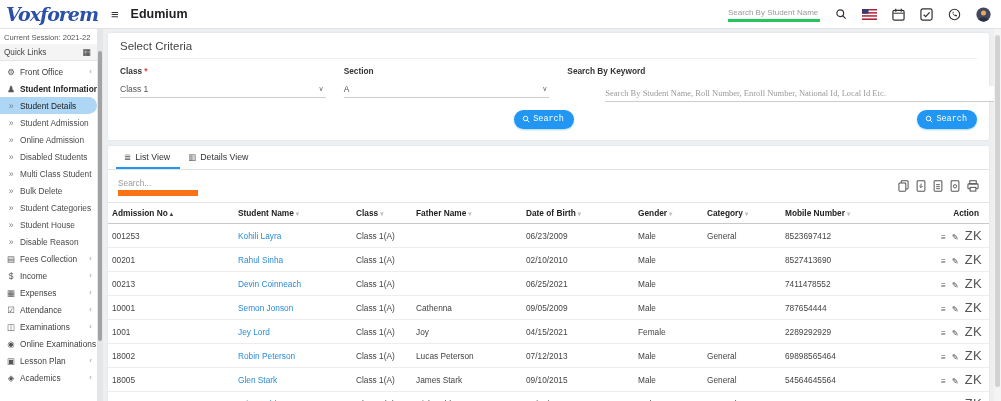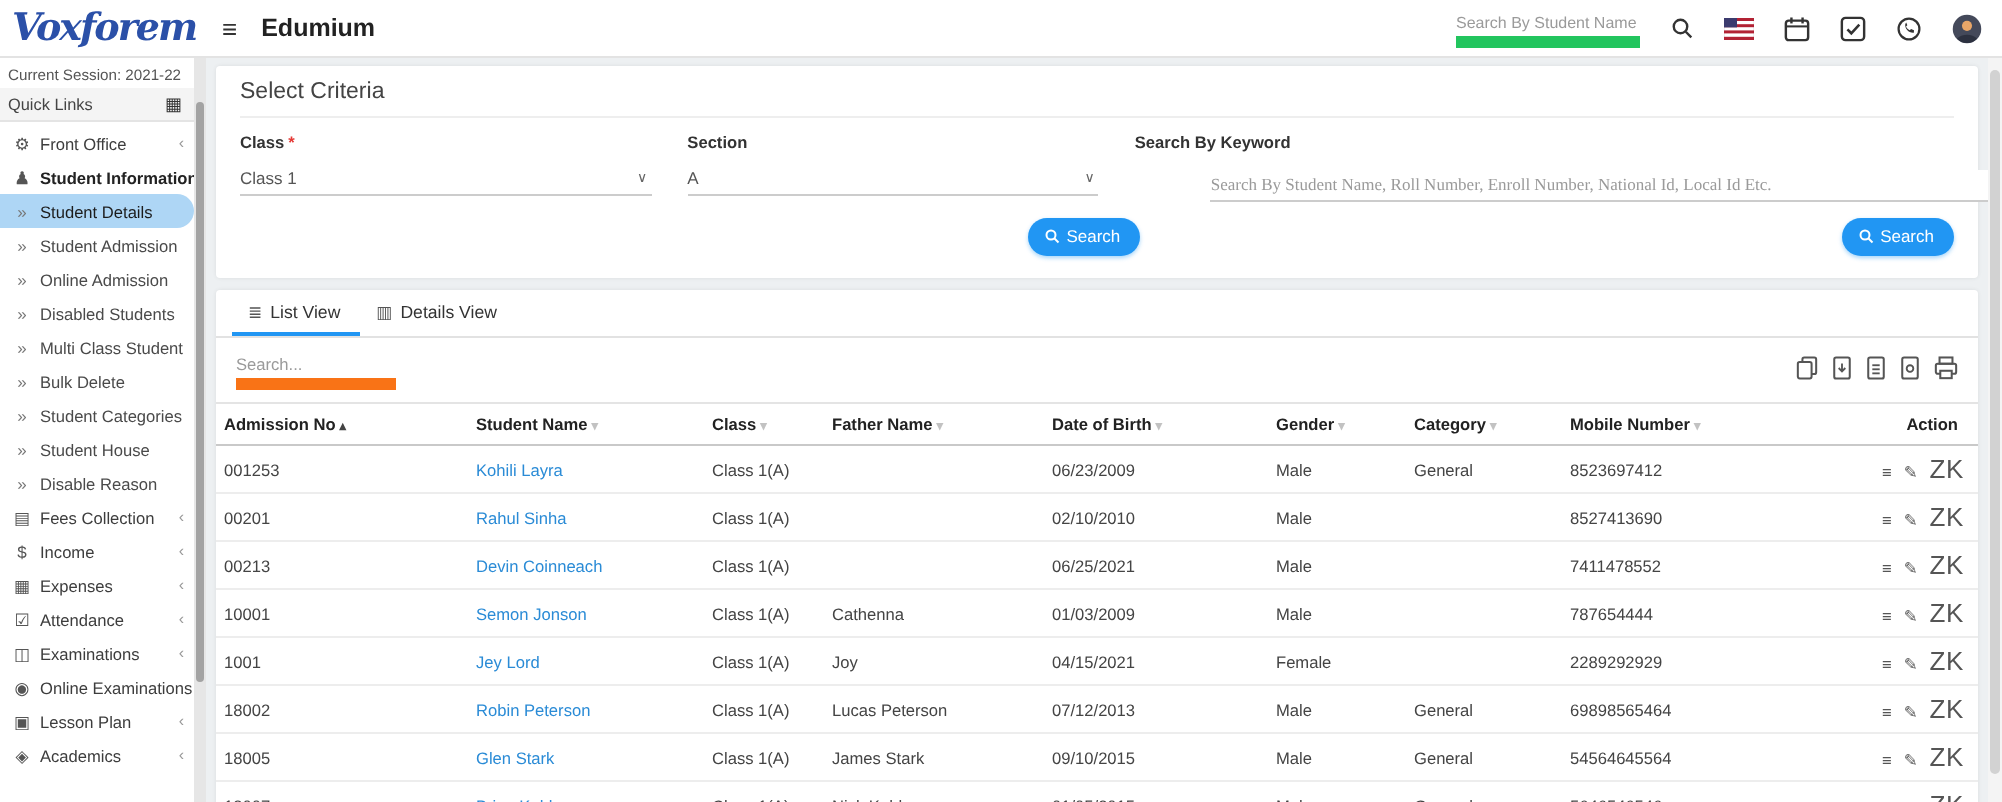--- a/index.html
+++ b/index.html
@@ -9,21 +9,21 @@
 
   
   header { display:flex; align-items:center; height:29px; background:#fff;
     border-bottom:1px solid #e3e3e3; }
   .logo-box { width:103px; height:28px; display:flex; align-items:center; padding-left:6px;text-align:right; }
   .logo { font-family:"DejaVu Serif", serif; font-style:italic; font-weight:bold;
     font-size:19px; color:#2b50a8; letter-spacing:-1px; }
   .hamburger { font-size:13px; color:#333; margin:0 12px 0 8px; cursor:pointer; }
   .app-title { font-size:12.5px; font-weight:bold; color:#222; }
   .topbar-right { margin-left:auto; display:flex; align-items:center; gap:15px; padding-right:10px; }
-  .top-search { border:none; border-bottom:6px solid #22c55e; outline:none; width:92px;
+  .top-search { border:none; border-bottom:3px solid #22c55e; outline:none; width:92px;
     font-size:8px; color:#444; padding:2px 0; font-family:inherit; }
   .tbicon { display:flex; align-items:center; cursor:pointer; }
 
   
   .shell { display:flex; height:372px; }
   aside { position:relative; width:103px; background:#fff; flex:none; height:372px; overflow:hidden; }
   .side-inner { width:97px; }
   .session { font-size:7.6px; color:#555; padding:4px 4px 2px 4px; white-space:nowrap; }
   .quicklinks { display:flex; align-items:center; justify-content:space-between;
     background:#f4f4f4; border-bottom:1px solid #e4e4e4; padding:3px 6px 3px 4px;
@@ -54,21 +54,21 @@
   .req { color:#e53935; margin-left:2px; }
   .select { display:flex; align-items:center; justify-content:space-between;
     border-bottom:1px solid #ccc; padding:2px 2px 3px 0; font-size:8.5px; color:#555; cursor:pointer; }
   .caret { font-size:7px; color:#666; }
   .kw-input { width:100%; border:none; border-bottom:1px solid #ccc; outline:none;
     font-size:8.5px; color:#444; padding:2px 0 3px 0; font-family:Liberation Serif, serif;margin-left:38px; }
   .kw-input::placeholder, .top-search::placeholder, .tbl-search::placeholder { color:#9a9a9a; }
   .btn-row { position:relative; height:22px; margin-top:8px; }
   .btn { position:absolute; display:flex; align-items:center; gap:3px; background:#2196f3;
     color:#fff; border:none; border-radius:11px; font-size:8.5px; padding:4px 10px 5px 8px;
-    cursor:pointer; font-family:Liberation Sans, sans-serif; box-shadow:0 1px 2px rgba(33,150,243,.4); }
+    cursor:pointer; font-family:Liberation Mono, monospace; box-shadow:0 1px 2px rgba(33,150,243,.4); }
   .btn.center { left:46%; }
   .btn.right { right:0; }
 
   .card2 { padding:0 0 4px 0; min-height:266px; }
   .tabs { display:flex; border-bottom:1px solid #e2e2e2; padding-left:8px; }
   .tab { display:flex; align-items:center; gap:4px; padding:6px 10px 5px 8px; font-size:8.8px;
     color:#333; cursor:pointer; border-bottom:2px solid transparent; }
   .tab.active { border-bottom-color:#2196f3; }
   .tab .tic { font-size:8.5px; color:#555; }
   .toolbar { display:flex; justify-content:space-between; align-items:flex-end; padding:6px 10px 2px 10px; }
@@ -395,21 +395,21 @@
                 <td>Male</td>
                 <td></td>
                 <td>7411478552</td>
                 <td class="action"><span class="act">≡</span><span class="act">✎</span><span class="act zk">ZK</span></td>
               </tr>
               <tr>
                 <td>10001</td>
                 <td class="link">Semon Jonson</td>
                 <td>Class 1(A)</td>
                 <td>Cathenna</td>
-                <td>01/03/2009</td>
+                <td>09/05/2009</td>
                 <td>Male</td>
                 <td></td>
                 <td>787654444</td>
                 <td class="action"><span class="act">≡</span><span class="act">✎</span><span class="act zk">ZK</span></td>
               </tr>
               <tr>
                 <td>1001</td>
                 <td class="link">Jey Lord</td>
                 <td>Class 1(A)</td>
                 <td>Joy</td>

